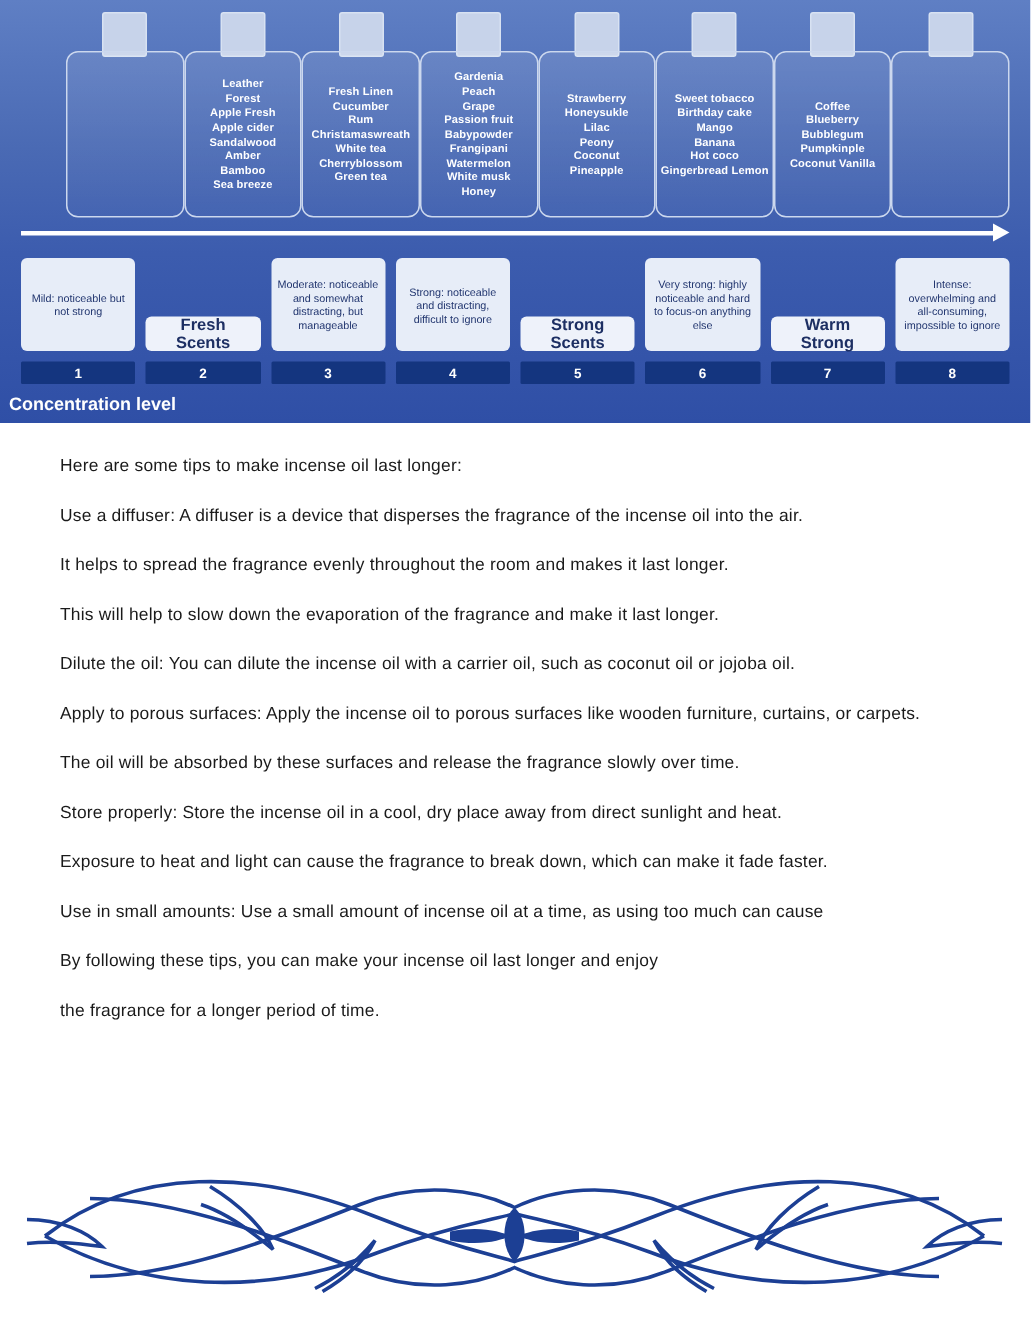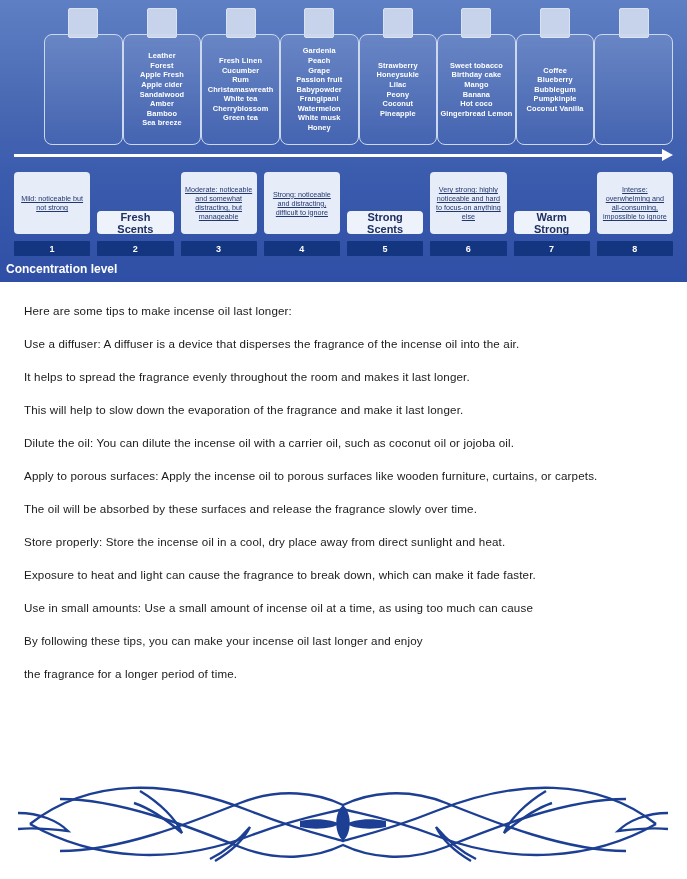--- a/index.html
+++ b/index.html
@@ -110,21 +110,21 @@
   .desc {
     flex: 1 1 0;
     border-radius: 4px;
     display: flex;
     align-items: center;
     justify-content: center;
     text-align: center;
     padding: 3px 4px;
     color: #22366f;
   }
-  .desc.light { background: #e7edf8; text-decoration: underline; }
+  .desc.light { background: #e7edf8; }
   .desc.lighter { background: #eef2fa; margin-top: 39px; }
   .desc .small {
     font-size: 7.2px;
     line-height: 9px;
   }
   .desc .big {
     font-size: 11px;
     font-weight: bold;
     color: #1d2f63;
   }
@@ -156,20 +156,21 @@
     left: 6px;
     top: 262px;
     color: #ffffff;
     font-size: 12px;
     font-weight: bold;
   }
 
   
   .content {
     padding: 22px 24px 0 24px;
+    margin-left: 16px;
   }
   .content p {
     margin: 0 0 19px 0;
     font-size: 11.6px;
     line-height: 14px;
     color: #1a1a1a;
     letter-spacing: 0.15px;
   }
 
   

